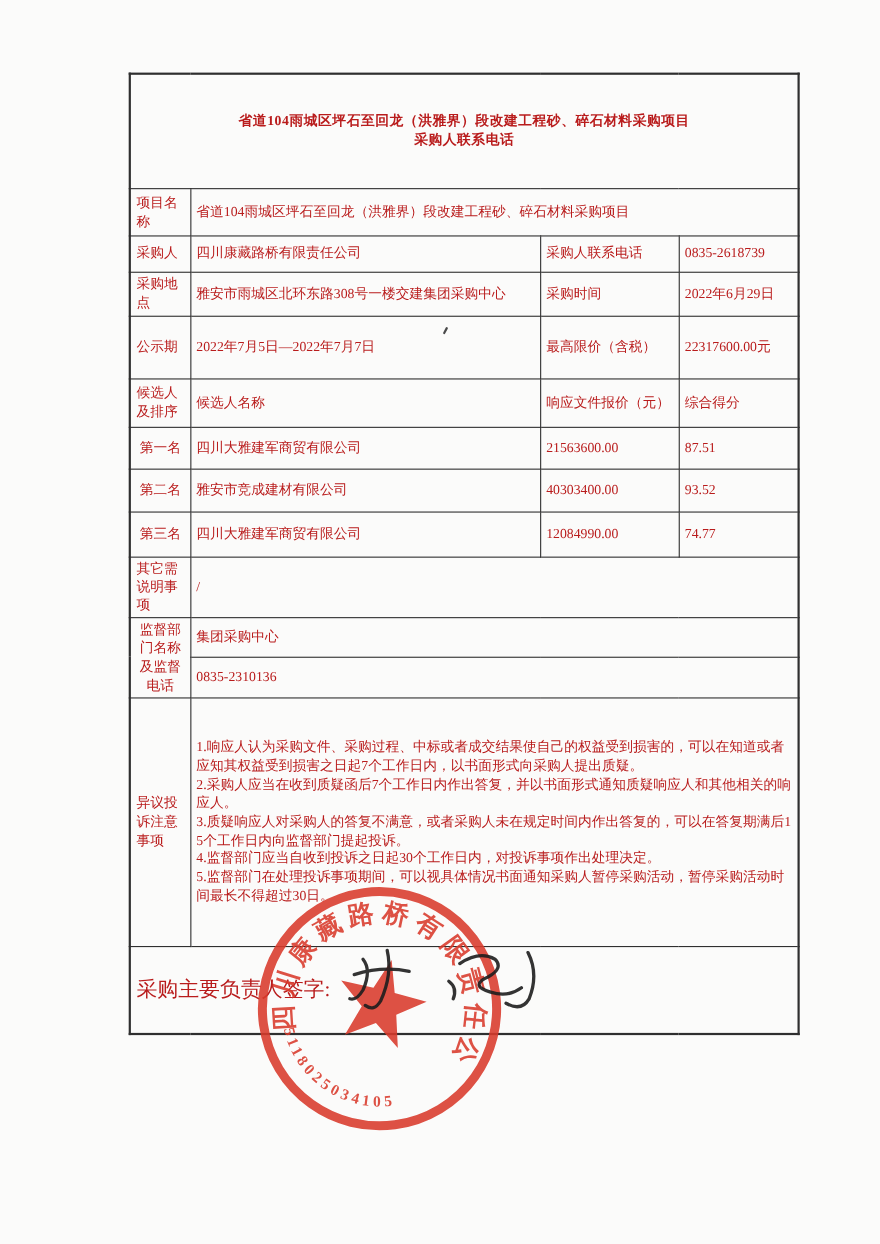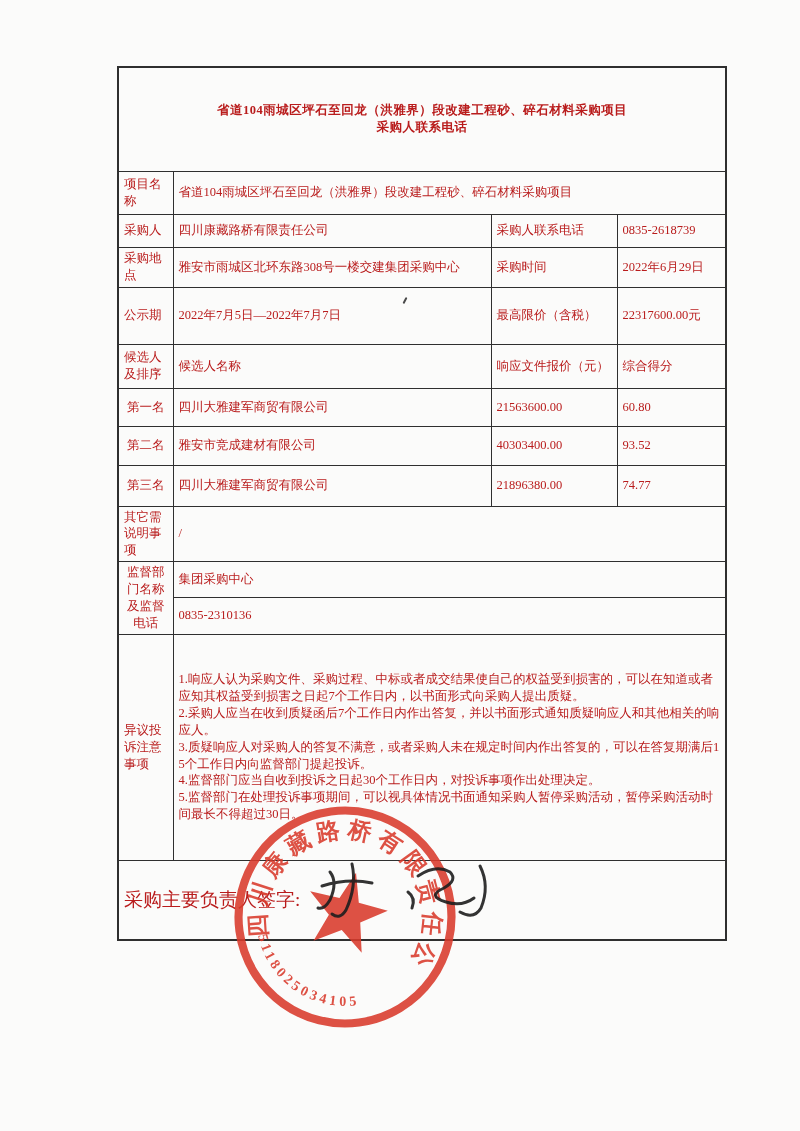--- a/index.html
+++ b/index.html
@@ -122,34 +122,34 @@
       <td class="lbl">候选人及排序</td>
       <td class="c">候选人名称</td>
       <td class="c">响应文件报价（元）</td>
       <td class="c">综合得分</td>
     </tr>
 
     <tr style="height:38px">
       <td class="lbl-c">第一名</td>
       <td class="c">四川大雅建军商贸有限公司</td>
       <td class="c">21563600.00</td>
-      <td class="c">60.80</td>
+      <td class="c">87.51</td>
     </tr>
 
     <tr style="height:39px">
       <td class="lbl-c">第二名</td>
       <td class="c">雅安市竞成建材有限公司</td>
       <td class="c">40303400.00</td>
       <td class="c">93.52</td>
     </tr>
 
     <tr style="height:41px">
       <td class="lbl-c">第三名</td>
       <td class="c">四川大雅建军商贸有限公司</td>
-      <td class="c">21896380.00</td>
+      <td class="c">12084990.00</td>
       <td class="c">74.77</td>
     </tr>
 
     <tr style="height:53px">
       <td class="lbl">其它需说明事项</td>
       <td colspan="3" class="c">/</td>
     </tr>
 
     <tr style="height:34px">
       <td rowspan="2" class="lbl-c">监督部门名称及监督电话</td>

